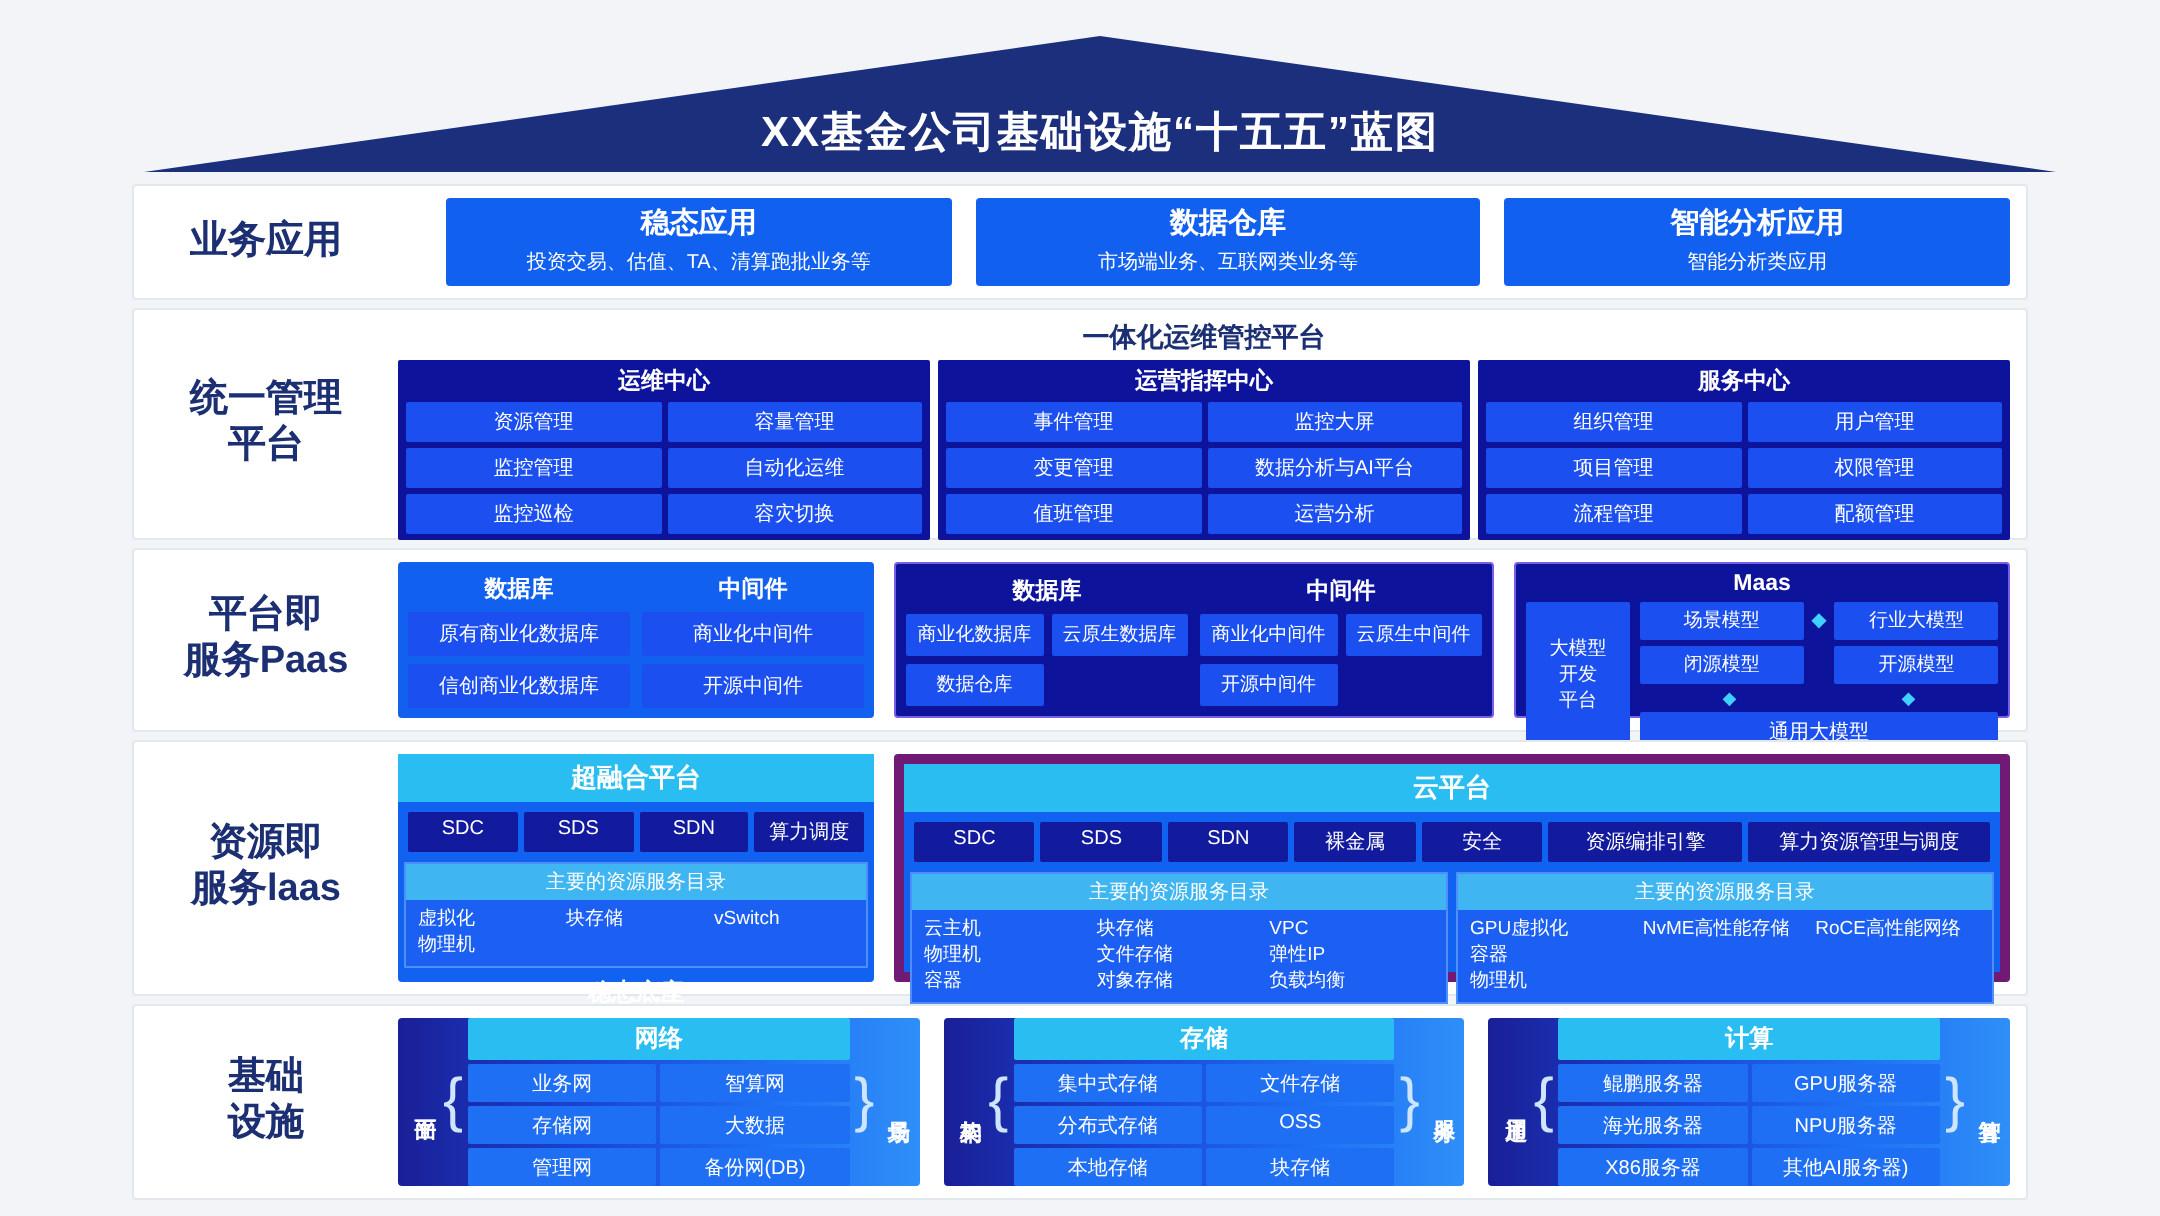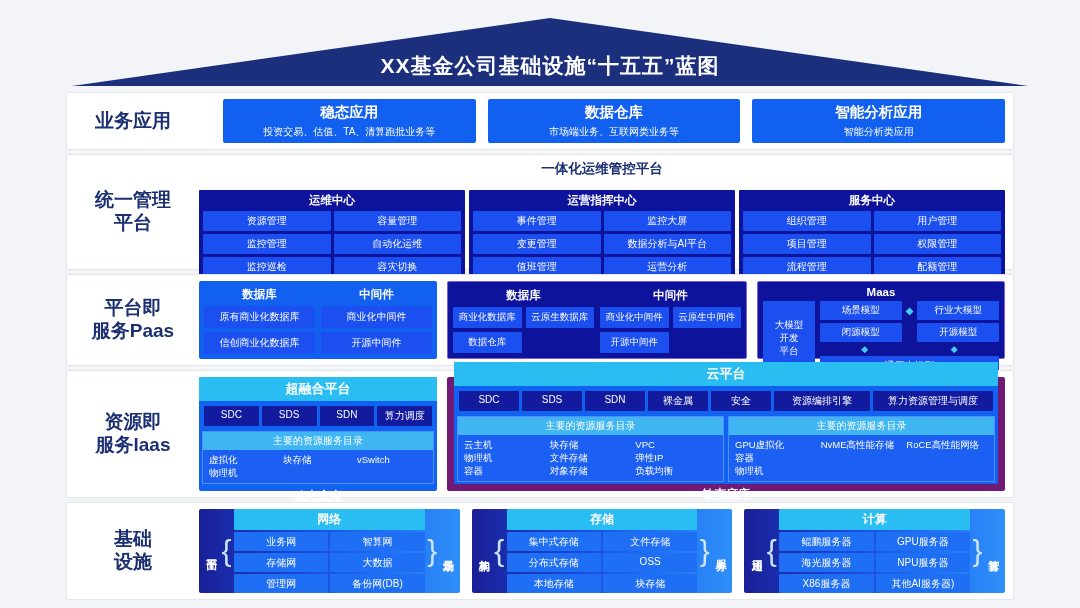--- a/index.html
+++ b/index.html
@@ -74,21 +74,21 @@
   .app-title { font-size: 14.5px; font-weight: bold; }
   .app-sub   { font-size: 10px; margin-top: 2px; }
 
   
   .mgmt-wrap { height: 100%; display: flex; flex-direction: column; }
   .mgmt-head {
     text-align: center; color: #1b2f72;
     font-size: 13.5px; font-weight: bold;
     line-height: 16px; height: 16px;
   }
-  .mgmt-cols { display: flex; gap: 4px; margin-top: 13px; }
+  .mgmt-cols { display: flex; gap: 4px; margin-top: 3px; }
   .mgmt-col { flex: 1 1 0; background: #0e139c; padding: 0 0 3px 0; border-radius: 1px; }
   .mgmt-col-title {
     text-align: center; color: #fff; font-size: 11.5px; font-weight: bold;
     padding: 3px 0 3px;
   }
   .mgmt-grid { display: grid; grid-template-columns: 1fr 1fr; gap: 3px; padding: 0 4px; }
   .mgmt-cell {
     background: #1b4ff0;
     color: #fff; font-size: 10px;
     text-align: center;
@@ -140,21 +140,21 @@
   .arrow-row { display:flex; }
   .arrow-up { flex:1 1 0; text-align:center; color:#3fd0ff; font-size:9px; line-height:8px; }
   .maas-full {
     background:#1b4ff0; color:#fff; font-size:10px; text-align:center;
     padding:3px 0; border-radius:1px;
   }
 
   
   .iaas-cols { display:flex; gap:10px; height:100%; }
   .iaas-left  { flex:0 0 238px; background:#1162f0; border-radius:2px; display:flex; flex-direction:column; }
-  .iaas-right { flex:1 1 auto; background:#1162f0; border:7px solid #701a75; border-radius:2px; display:flex; flex-direction:column;justify-content:center; }
+  .iaas-right { flex:1 1 auto; background:#1162f0; border:5px solid #701a75; border-radius:2px; display:flex; flex-direction:column; }
   .plat-title {
     background:#29bdf2; color:#fff; font-size:13px; font-weight:bold;
     text-align:center; padding:3px 0;
   }
   .plat-tags { display:flex; gap:3px; padding:5px; }
   .plat-tag {
     flex:1 1 0; background:#121a9e; color:#fff; font-size:10px;
     text-align:center; padding:3px 0; border-radius:1px; white-space:nowrap;
   }
   .catalogs { display:flex; flex:1 1 auto; gap:4px; padding:0 3px; }

